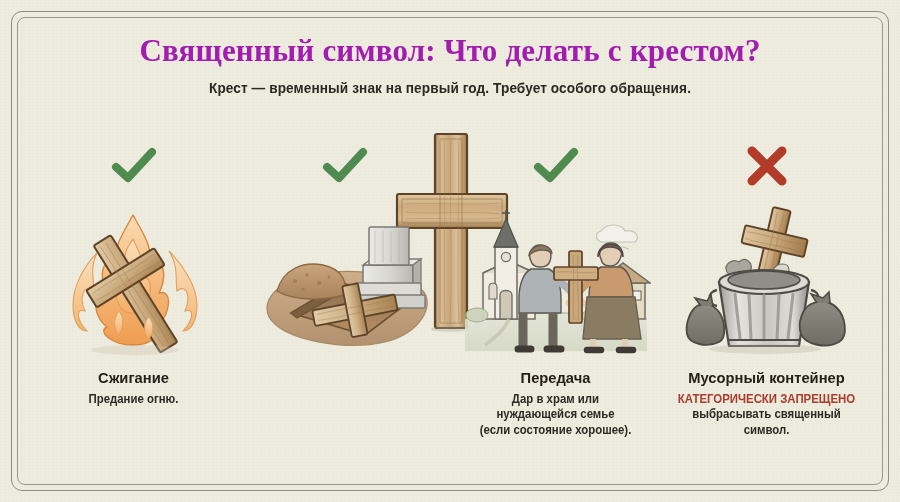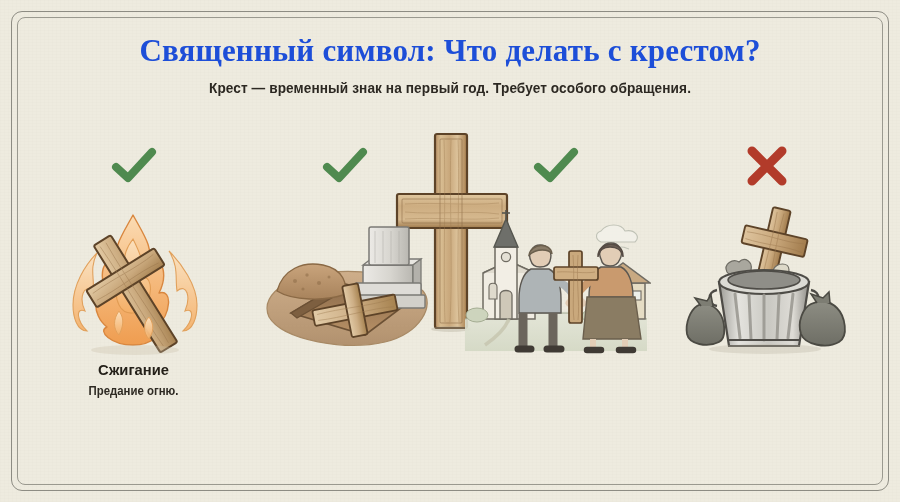--- a/index.html
+++ b/index.html
@@ -26,42 +26,42 @@
   }
   
   .frame{position:absolute;border:1.4px solid #8d8c83;border-radius:11px;pointer-events:none;}
   .frame.outer{left:11px;top:11px;right:11px;bottom:11px;}
   .frame.inner{left:17px;top:17px;right:17px;bottom:17px;border-color:#9a998f;border-radius:8px;}
 
   
   .header{position:absolute;left:0;right:0;top:34px;text-align:center;}
   .title{
     font-family:"Liberation Serif", serif;
-    font-size:31px;font-weight:700;color:#1d4ed8;letter-spacing:.2px;
+    font-size:31px;font-weight:700;color:#a21caf;letter-spacing:.2px;
     line-height:1.1;margin:0;
   }
   .subtitle{
     margin:11px 0 0 0;
     font-family:"Liberation Sans", sans-serif;
     font-size:15.5px;font-weight:700;color:#2c2822;
     transform:scaleX(.88);transform-origin:center;
     letter-spacing:.1px;
   }
 
   
   .cols{position:absolute;left:28px;right:28px;top:140px;height:340px;display:flex;}
   .col{flex:1 1 0;position:relative;display:flex;flex-direction:column;align-items:center;}
 
   .mark{height:52px;display:flex;align-items:center;justify-content:center;}
   .mark svg{display:block;}
 
   .art{height:165px;width:100%;display:flex;align-items:flex-end;justify-content:center;}
   .art svg{display:block;}
 
-  .cap{margin-top:4px;text-align:center;width:100%;}
+  .cap{margin-top:12px;text-align:center;width:100%;}
   .cap-title{
     font-size:15.5px;font-weight:700;color:#242019;
     transform:scaleX(.95);transform-origin:center;
     line-height:1.15;
   }
   .cap-body{
     margin-top:5px;font-size:12.4px;font-weight:700;color:#2e2a23;
     line-height:1.26;transform:scaleX(.92);transform-origin:center;
   }
   .warn{color:#a93c2d;display:block;}
@@ -340,20 +340,28 @@
             <rect x="108" y="44" width="13" height="72" rx="2" fill="#c9a87c" stroke="#5d4328" stroke-width="1.7"></rect>
             <rect x="93" y="60" width="44" height="13" rx="2" fill="#cfae82" stroke="#5d4328" stroke-width="1.7"></rect>
             <g stroke="#96734a" stroke-width=".7" opacity=".6" fill="none">
               <path d="M112 48 C114 74 111 98 113 113"></path>
               <path d="M117 48 C115 76 119 96 117 113"></path>
               <path d="M96 65 C110 64 124 67 134 65"></path>
             </g>
           </g>
         </svg>
       </div>
+      <div class="cap">
+        <div class="cap-title">Передача</div>
+        <div class="cap-body">
+          <span>Дар в храм или</span><br>
+          <span>нуждающейся семье</span><br>
+          <span>(если состояние хорошее).</span>
+        </div>
+      </div>
     </div>
 
     <div class="col">
       <div class="mark">
         <svg width="44" height="42" viewBox="0 0 44 42" aria-hidden="true">
           <path d="M7 6 L37 36 M37 6 L7 36" fill="none" stroke="#b23b2a" stroke-width="9" stroke-linecap="round"></path>
         </svg>
       </div>
       <div class="art">
         <svg viewBox="0 0 180 155" width="180" height="155" aria-hidden="true">
@@ -414,16 +422,24 @@
             <path d="M20 104 C14 108 8 120 10 132 C12 142 30 146 42 140 C50 136 48 118 42 110
                      C36 102 26 100 20 104 Z" fill="url(#bagG)"></path>
             <path d="M24 104 L18 96 L30 99 L34 93 L36 104" fill="#7d7d73" stroke="#4b4a43" stroke-width="1.5"></path>
             <path d="M134 102 C126 106 120 120 124 132 C128 143 150 147 162 140 C172 134 168 114 160 106
                      C152 98 142 98 134 102 Z" fill="url(#bagG)"></path>
             <path d="M140 101 L134 92 L146 96 L152 90 L153 101" fill="#7d7d73" stroke="#4b4a43" stroke-width="1.5"></path>
           </g>
           <ellipse cx="88" cy="147" rx="56" ry="5" fill="#bdb8a6" opacity=".35"></ellipse>
         </svg>
       </div>
+      <div class="cap">
+        <div class="cap-title">Мусорный контейнер</div>
+        <div class="cap-body">
+          <span class="warn">КАТЕГОРИЧЕСКИ ЗАПРЕЩЕНО</span>
+          <span>выбрасывать священный</span><br>
+          <span>символ.</span>
+        </div>
+      </div>
     </div>
 
   </div>
 </div>
 
 </body></html>

